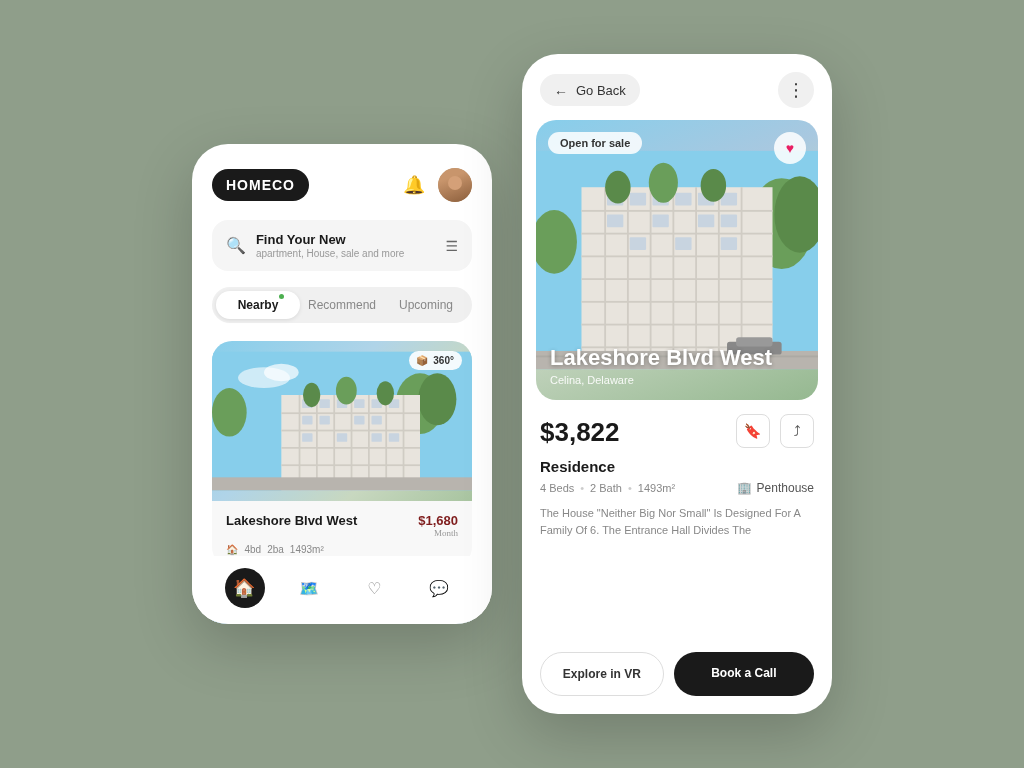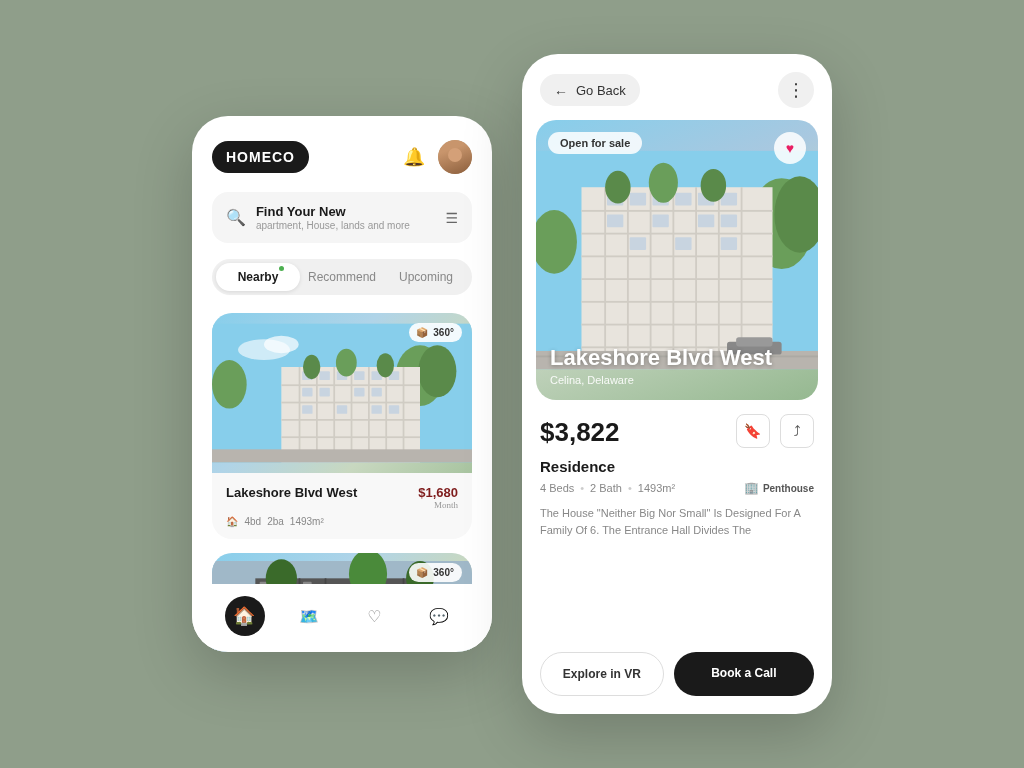--- a/index.html
+++ b/index.html
@@ -21,21 +21,21 @@
       background: #fff;
       border-radius: 36px;
       box-shadow: 0 20px 60px rgba(0,0,0,0.2);
       overflow: hidden;
       position: relative;
     }
 
     
     .phone-left {
       width: 300px;
-      height: 536px;
+      height: 480px;
       padding: 0;
     }
 
     .phone-left-inner {
       padding: 24px 20px 0;
     }
 
     
     .header {
       display: flex;
@@ -451,22 +451,22 @@
       font-size: 11px;
       color: #666;
     }
 
     .building-icon {
       font-size: 12px;
       color: #888;
     }
 
     .penthouse-label {
-      font-size: 10px;
-      font-weight: 700;
+      font-size: 12px;
+      font-weight: 400;
       color: #555;
     }
 
     .description {
       font-size: 11px;
       color: #888;
       line-height: 1.5;
       display: -webkit-box;
       -webkit-line-clamp: 2;
       -webkit-box-orient: vertical;
@@ -523,21 +523,21 @@
           <div class="avatar-img"></div>
         </div>
       </div>
     </div>
 
     <div class="search-bar">
       <div class="search-left">
         <span class="search-icon">🔍</span>
         <div class="search-text">
           <h3>Find Your New</h3>
-          <p>apartment, House, lands and more</p>
+          <p>apartment, House, sale and more</p>
         </div>
       </div>
       <span class="filter-icon">☰</span>
     </div>
 
     <div class="tab-bar">
       <div class="tab active">
         <span>Nearby</span>
         <span class="tab-dot"></span>
       </div>

